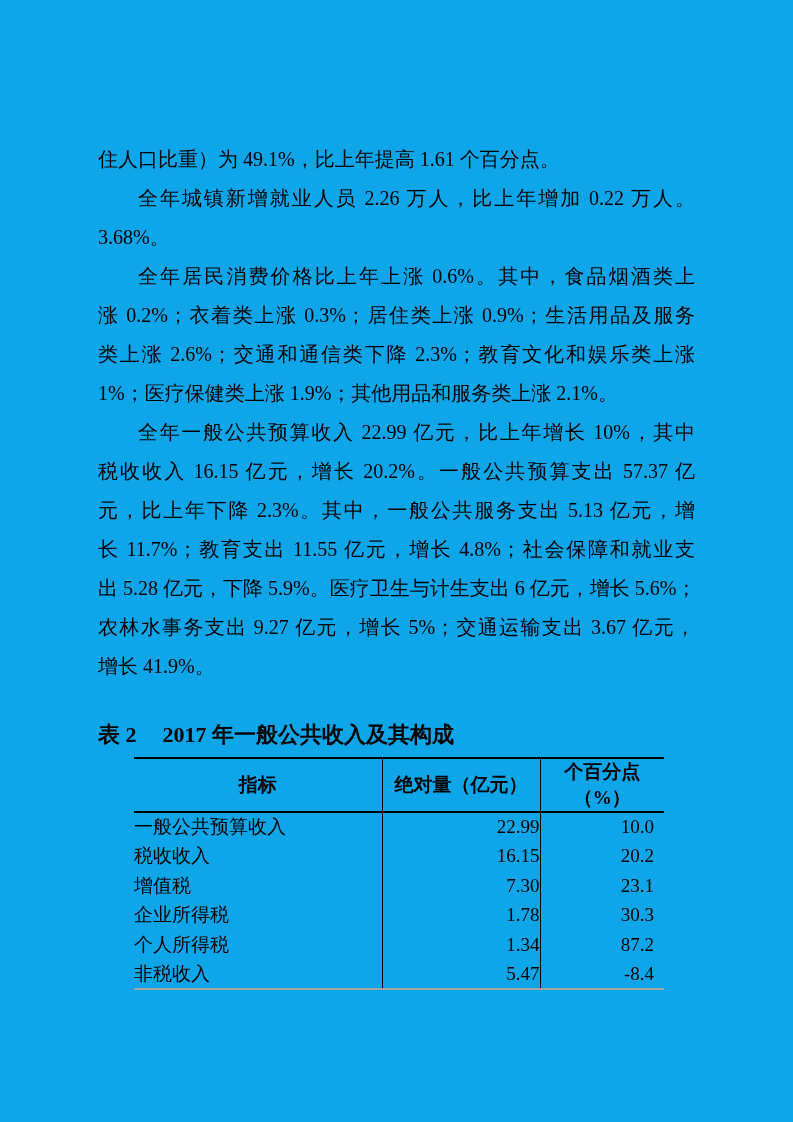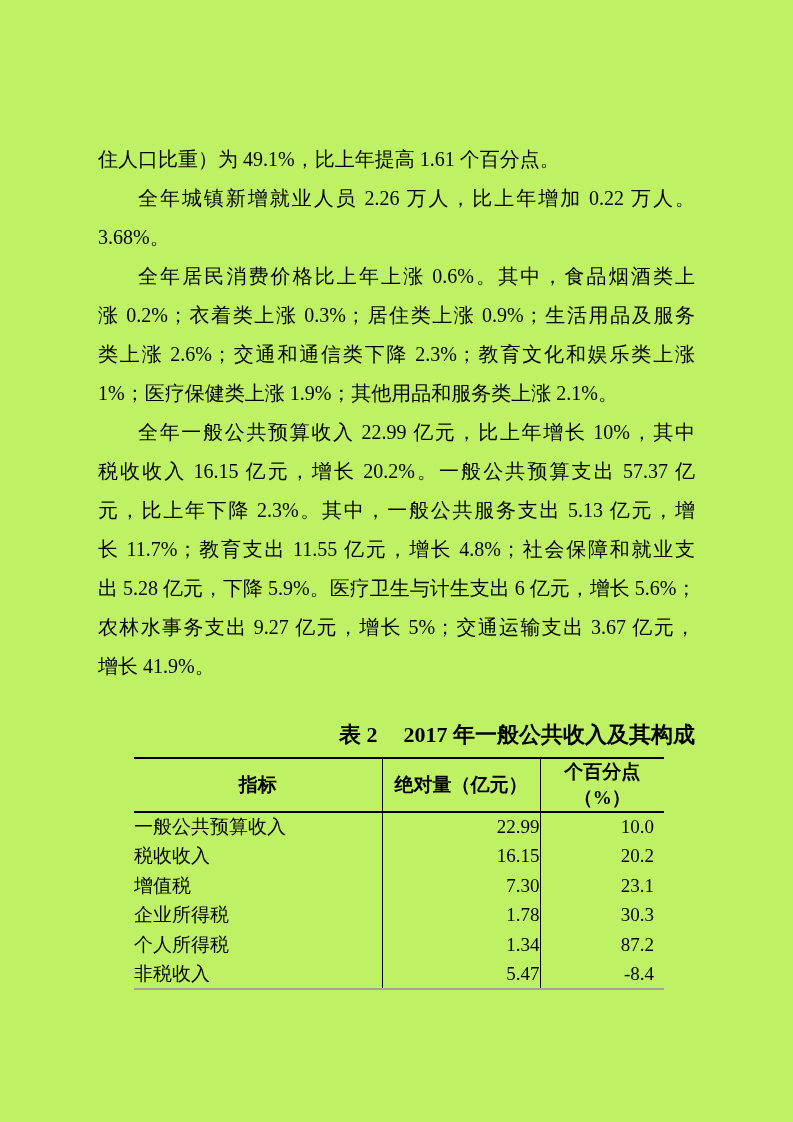--- a/index.html
+++ b/index.html
@@ -4,21 +4,21 @@
 <style>
   * { margin: 0; padding: 0; box-sizing: border-box; }
   html, body { background: #ffffff; }
   body {
     width: 793px; height: 1122px;
     font-family: "Liberation Serif", "DejaVu Serif", serif;
     color: #000000;
     position: relative;
     overflow: hidden;
   }
-  .page { position: absolute; left: 0; top: 0; width: 793px; height: 1122px; background: #bef264; }
+  .page { position: absolute; left: 0; top: 0; width: 793px; height: 1122px; background: #0ea5e9; }
 
   
   .body-text {
     position: absolute;
     left: 98px; top: 140px; width: 597px;
     font-size: 20px; line-height: 39px;
   }
   .para { margin: 0; }
   .line {
     text-align: justify;
@@ -26,21 +26,21 @@
     white-space: nowrap;
     overflow: hidden;
   }
   .line.last { text-align-last: left; }
   .line.indent { text-indent: 2em; font-family: Liberation Serif, serif; }
 
   
   .table-title {
     position: absolute;
     left: 98px; top: 721px; width: 597px;
-    text-align: right;
+    text-align: left;
     font-weight: bold;
     font-size: 22px;
     line-height: 28px;
   }
   .table-title .tlabel { margin-right: 26px; }
 
   
   table.rev-table {
     position: absolute;
     left: 134px; top: 757px;

